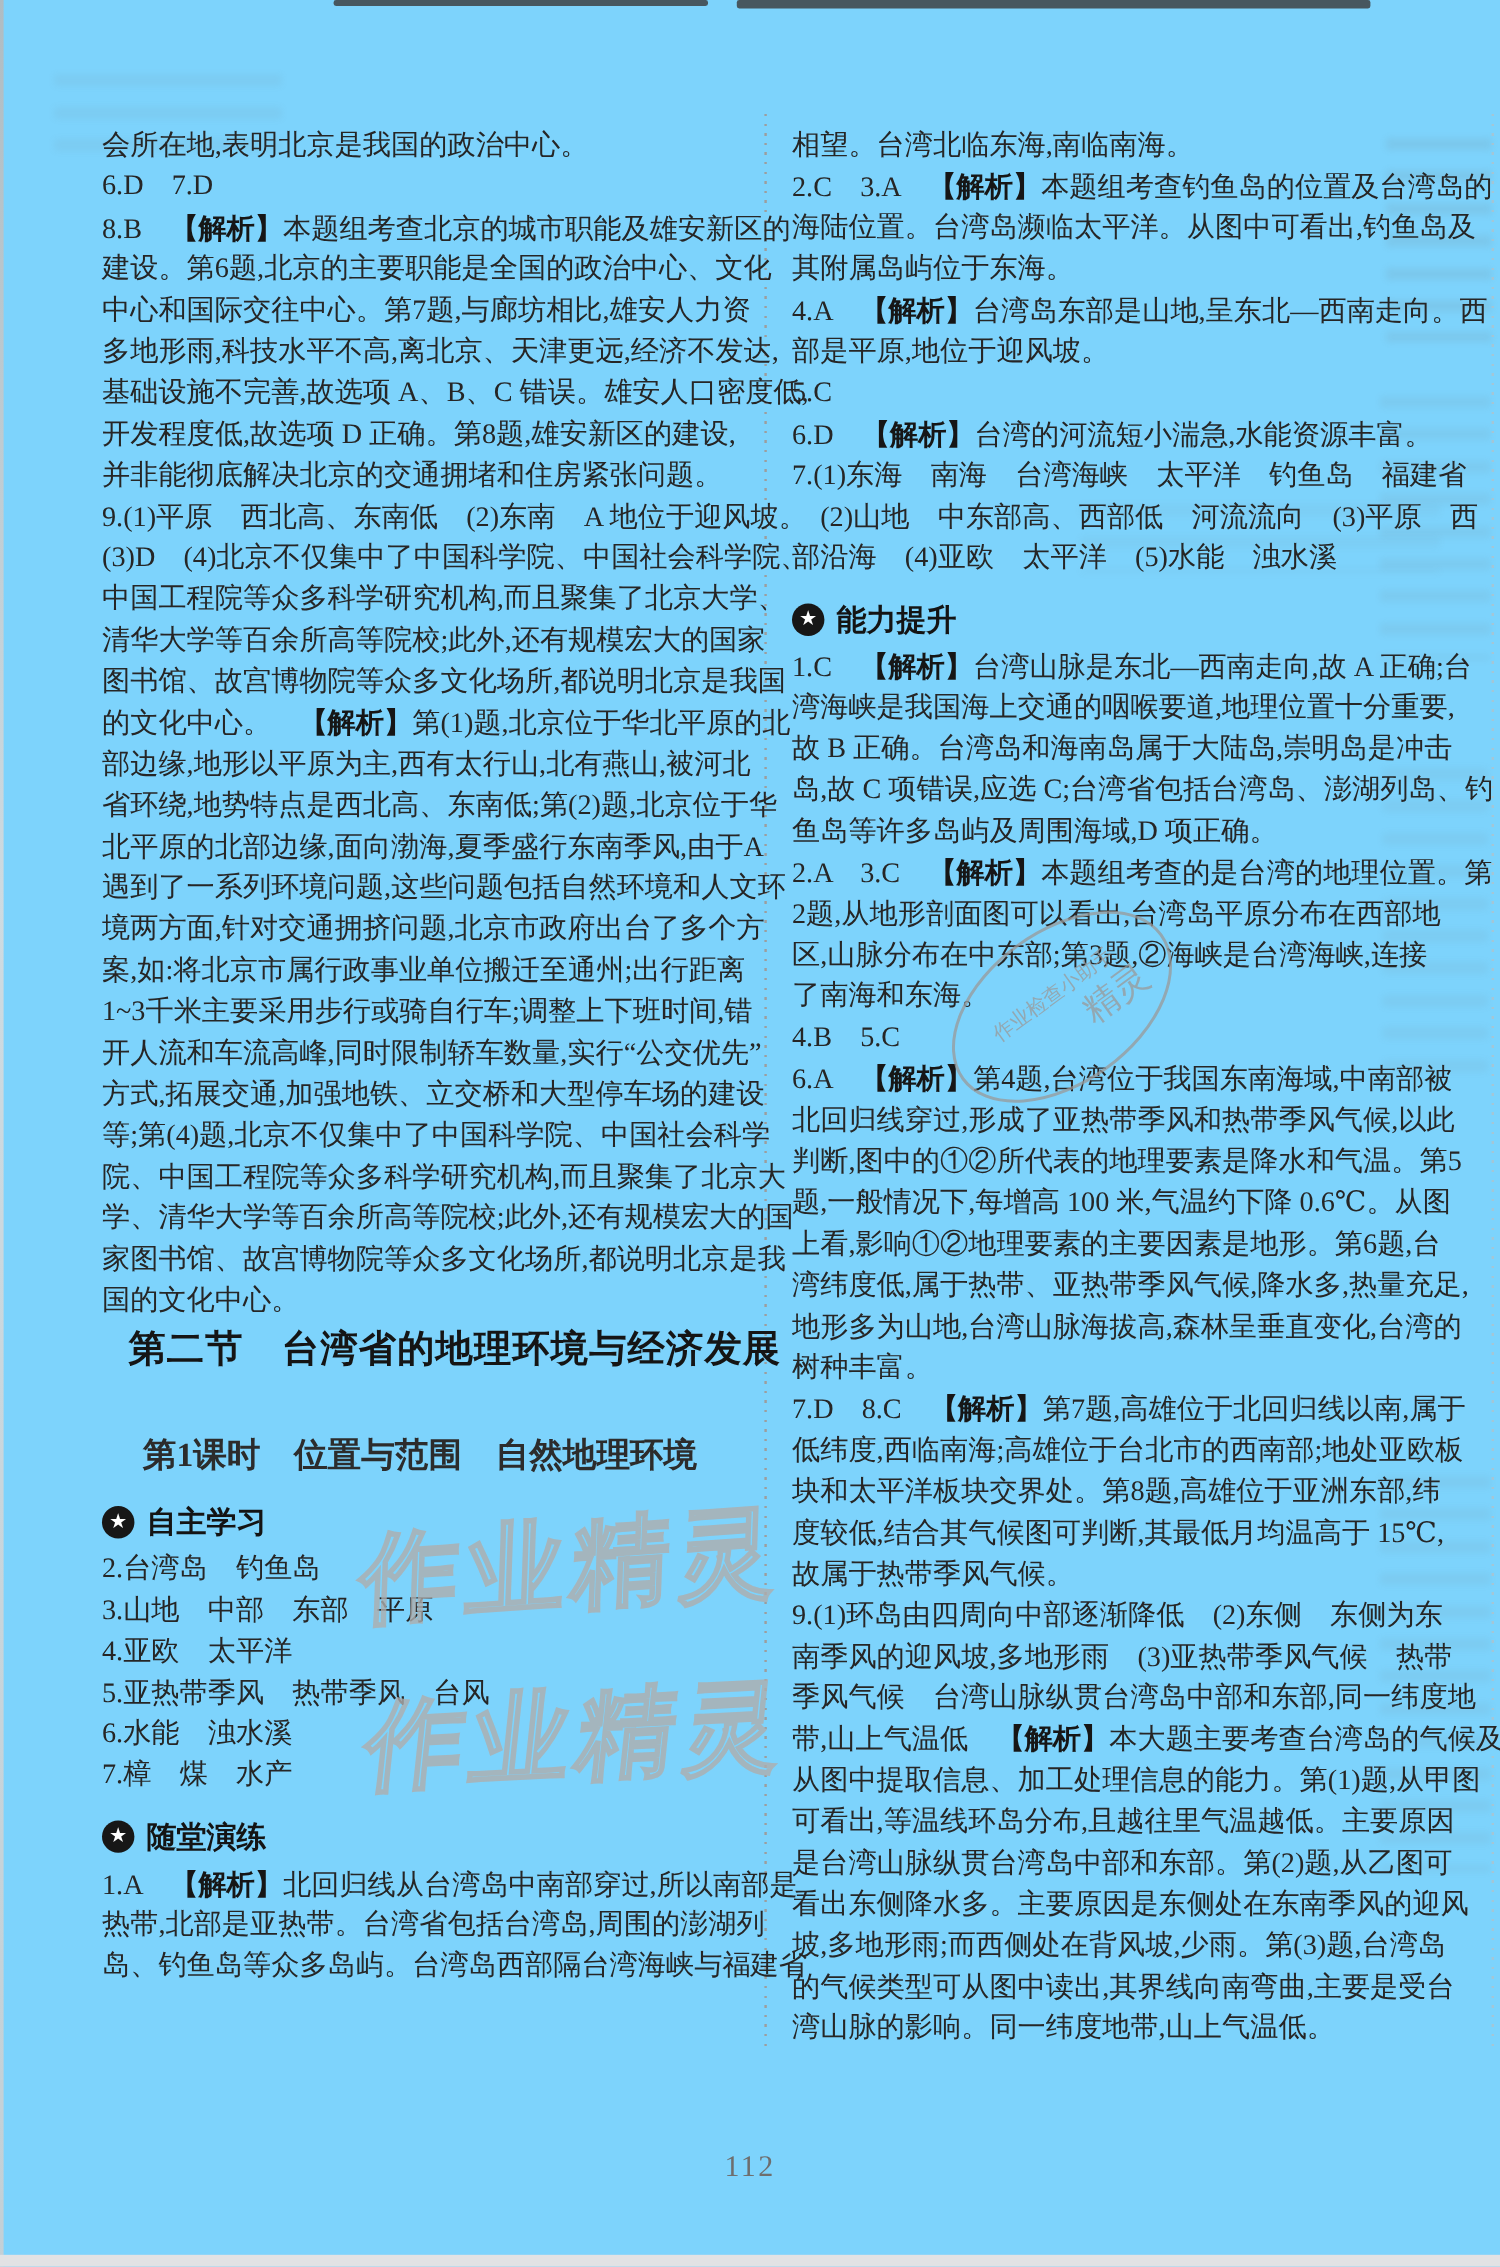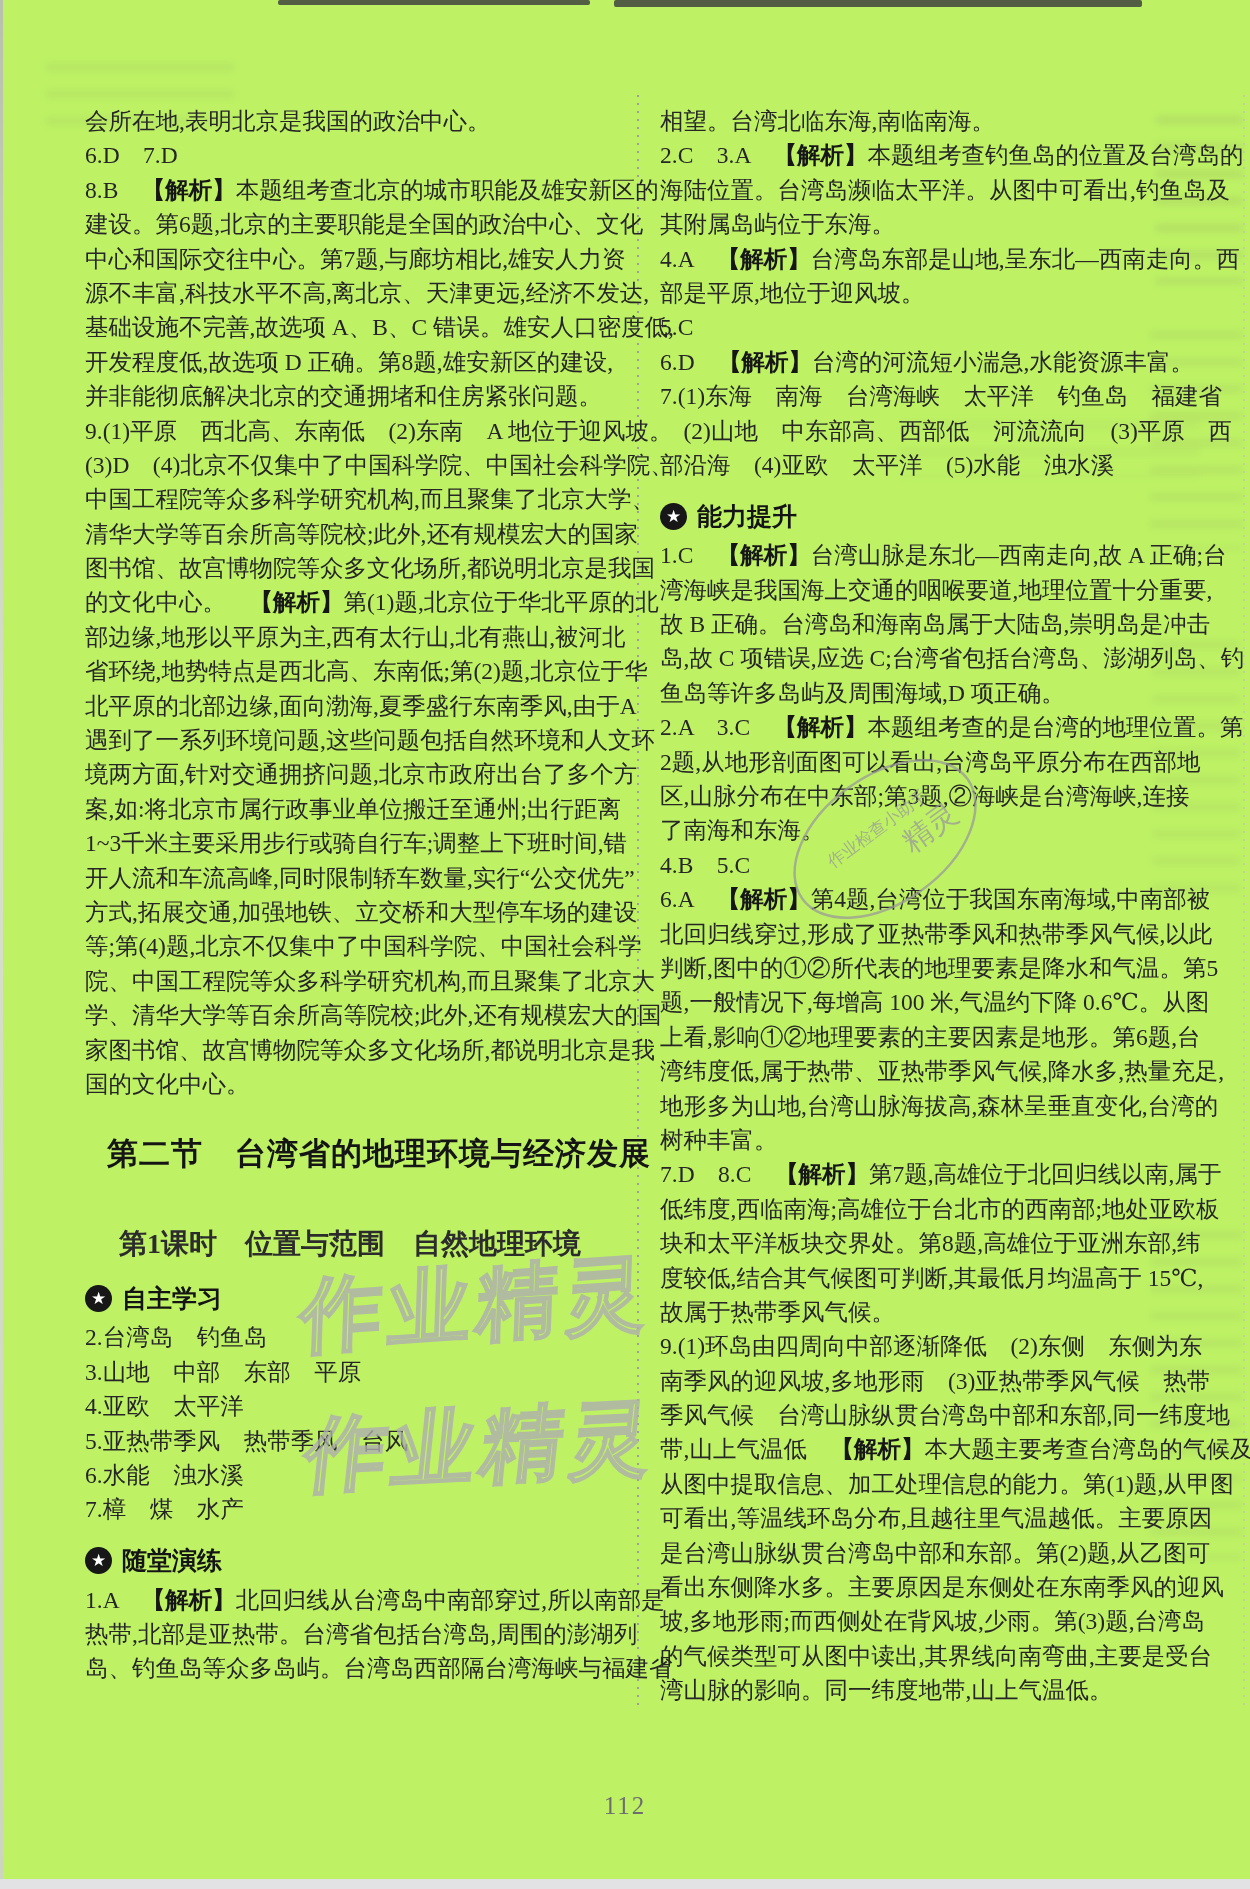--- a/index.html
+++ b/index.html
@@ -1,37 +1,37 @@
 <!DOCTYPE html>
 <html><head>
 <meta charset="utf-8">
 <style>
   html,body{margin:0;padding:0;background:#ddd;}
   .page{
     position:relative;width:1250px;height:1889px;margin:0 auto;
-    background:#bef264;overflow:hidden;
+    background:#7dd3fc;overflow:hidden;
     font-family:"Liberation Serif","DejaVu Serif",serif;color:#242424;
   }
   
   .scan-top{position:absolute;top:0;background:#3c3c3c;opacity:.82;border-radius:2px;}
   .seg1{left:278px;width:312px;height:5px;}
   .seg2{left:614px;width:528px;height:7px;}
   .left-edge{position:absolute;left:0;top:0;width:3px;height:100%;
     background:linear-gradient(#b8b8b8,#dcdcdc 40%,#cfcfcf);opacity:.85;}
   .bottom-strip{position:absolute;left:0;bottom:0;width:100%;height:10px;background:#e2e2e4;}
   .divider{position:absolute;left:637px;top:95px;width:2px;height:1615px;
     background:repeating-linear-gradient(to bottom,#9d9d9d 0 2px,transparent 2px 8px);}
   .right-dotted{position:absolute;left:1243px;top:95px;width:2px;height:1615px;opacity:.6;
     background:repeating-linear-gradient(to bottom,#bdbdbd 0 2px,transparent 2px 8px);}
   
   .col{position:absolute;top:104px;left:85px;width:535px;}
   .col.right{left:660px;width:560px;}
   .p{height:34.4px;line-height:34.4px;font-size:23.5px;white-space:pre;color:#262626;}
   .p b{font-family:"Liberation Sans","DejaVu Sans",sans-serif;font-weight:700;color:#161616;text-align:center;}
-  .h1{margin-top:30px;height:46px;line-height:46px;font-size:31px;font-weight:700;
+  .h1{height:46px;line-height:46px;font-size:31px;font-weight:700;
       font-family:Liberation Sans, sans-serif;letter-spacing:1px;
       padding-left:22px;color:#151515;white-space:pre;}
   .h2{margin-top:47px;height:40px;line-height:40px;font-size:28px;font-weight:700;
       padding-left:34px;color:#2c2c2c;white-space:pre;}
   .marker{margin-top:12px;height:44px;display:flex;align-items:center;gap:10px;}
   .star{flex:0 0 auto;width:27px;height:27px;border-radius:50%;background:#171717;
         color:#fff;font-size:17px;line-height:27px;text-align:center;
         font-family:"DejaVu Sans",sans-serif;}
   .marker-label{font-weight:700;font-size:25px;
         font-family:"Liberation Sans","DejaVu Sans",sans-serif;color:#141414;}
@@ -72,21 +72,21 @@
 
   <div class="divider"></div>
   <div class="right-dotted"></div>
 
   <div id="col-left" class="col">
       <div class="p">会所在地,表明北京是我国的政治中心。</div>
       <div class="p">6.D　7.D</div>
       <div class="p">8.B　<b>【解析】</b>本题组考查北京的城市职能及雄安新区的</div>
       <div class="p">建设。第6题,北京的主要职能是全国的政治中心、文化</div>
       <div class="p">中心和国际交往中心。第7题,与廊坊相比,雄安人力资</div>
-      <div class="p">源不丰富,科技水平不高,离北京、天津更远,经济不发达,</div>
+      <div class="p">多地形雨,科技水平不高,离北京、天津更远,经济不发达,</div>
       <div class="p">基础设施不完善,故选项 A、B、C 错误。雄安人口密度低,</div>
       <div class="p">开发程度低,故选项 D 正确。第8题,雄安新区的建设,</div>
       <div class="p">并非能彻底解决北京的交通拥堵和住房紧张问题。</div>
       <div class="p">9.(1)平原　西北高、东南低　(2)东南　A 地位于迎风坡。</div>
       <div class="p">(3)D　(4)北京不仅集中了中国科学院、中国社会科学院、</div>
       <div class="p">中国工程院等众多科学研究机构,而且聚集了北京大学、</div>
       <div class="p">清华大学等百余所高等院校;此外,还有规模宏大的国家</div>
       <div class="p">图书馆、故宫博物院等众多文化场所,都说明北京是我国</div>
       <div class="p">的文化中心。　<b>【解析】</b>第(1)题,北京位于华北平原的北</div>
       <div class="p">部边缘,地形以平原为主,西有太行山,北有燕山,被河北</div>

